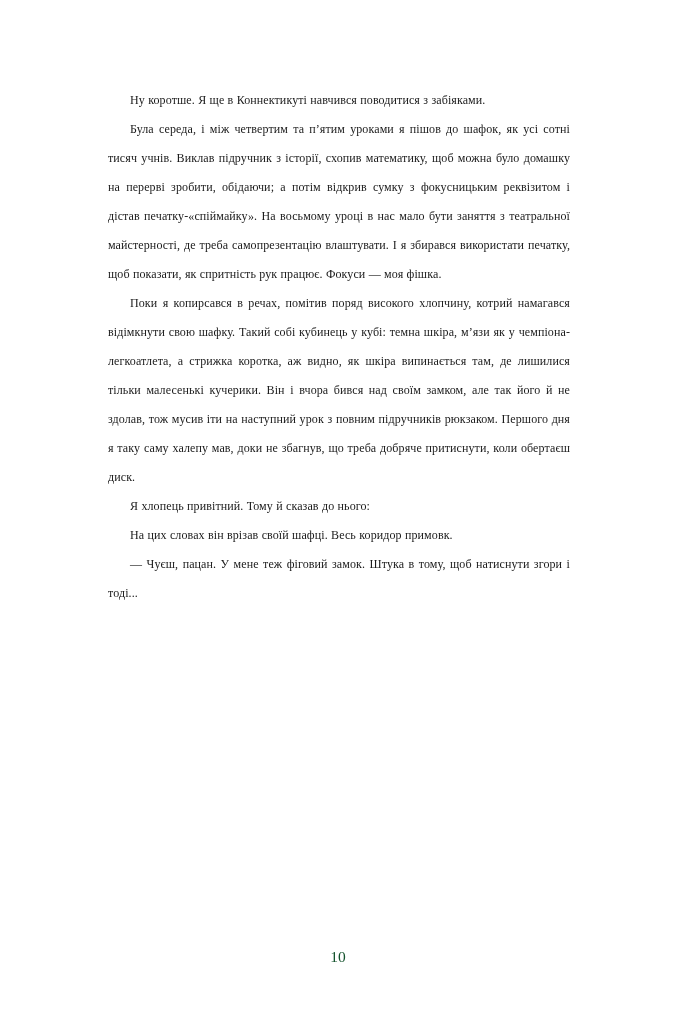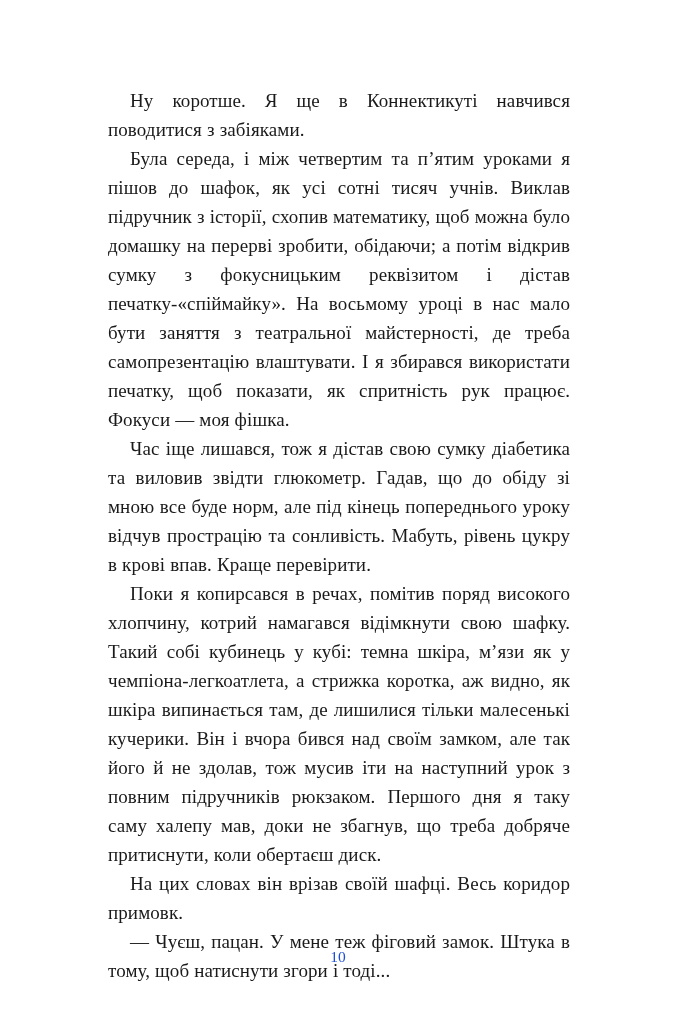--- a/index.html
+++ b/index.html
@@ -26,52 +26,52 @@
     position: absolute;
     left: 108px;
     top: 86px;
     width: 462px;
   }
 
   .para {
     margin: 0;
     text-indent: 22px;
     text-align: justify;
-    font-size: 19px;
+    font-size: 12px;
     line-height: 29px;
     letter-spacing: 0.1px;
     word-spacing: 0.2px;
     -webkit-hyphens: none;
     hyphens: none;
   }
 
   .para.dialogue {
     text-indent: 22px;
   }
 
   .folio {
     position: absolute;
     left: 0;
     right: 0;
     top: 948px;
     text-align: center;
     font-size: 15.5px;
     line-height: 18px;
-    color: #1d4ed8;
+    color: #14532d;
   }
 </style>
 </head>
 <body>
 
 <div class="page">
 
   <div class="text-block">
     <p class="para">Ну коротше. Я ще в Коннектикуті навчився поводитися з забіяками.</p>
     <p class="para">Була середа, і між четвертим та п’ятим уроками я пішов до шафок, як усі сотні тисяч учнів. Виклав підручник з історії, схопив математику, щоб можна було домашку на перерві зробити, обідаючи; а потім відкрив сумку з фокусницьким реквізитом і дістав печатку-«спіймайку». На восьмому уроці в нас мало бути заняття з театральної майстерності, де треба самопрезентацію влаштувати. І я збирався використати печатку, щоб показати, як спритність рук працює. Фокуси — моя фішка.</p>
-    <p class="para">Час іще лишався, тож я дістав свою сумку діабетика та виловив звідти глюкометр. Гадав, що до обіду зі мною все буде норм, але під кінець попереднього уроку відчув прострацію та сонливість. Мабуть, рівень цукру в крові впав. Краще перевірити.</p>
     <p class="para">Поки я копирсався в речах, помітив поряд високого хлопчину, котрий намагався відімкнути свою шафку. Такий собі кубинець у кубі: темна шкіра, м’язи як у чемпіона-легкоатлета, а стрижка коротка, аж видно, як шкіра випинається там, де лишилися тільки малесенькі кучерики. Він і вчора бився над своїм замком, але так його й не здолав, тож мусив іти на наступний урок з повним підручників рюкзаком. Першого дня я таку саму халепу мав, доки не збагнув, що треба добряче притиснути, коли обертаєш диск.</p>
+    <p class="para">Я хлопець привітний. Тому й сказав до нього:</p>
     <p class="para">На цих словах він врізав своїй шафці. Весь коридор примовк.</p>
     <p class="para dialogue">—  Чуєш, пацан. У мене теж фіговий замок. Штука в тому, щоб натиснути згори і тоді...</p>
   </div>
 
   <div class="folio">10</div>
 
 </div>
 
 </body></html>

